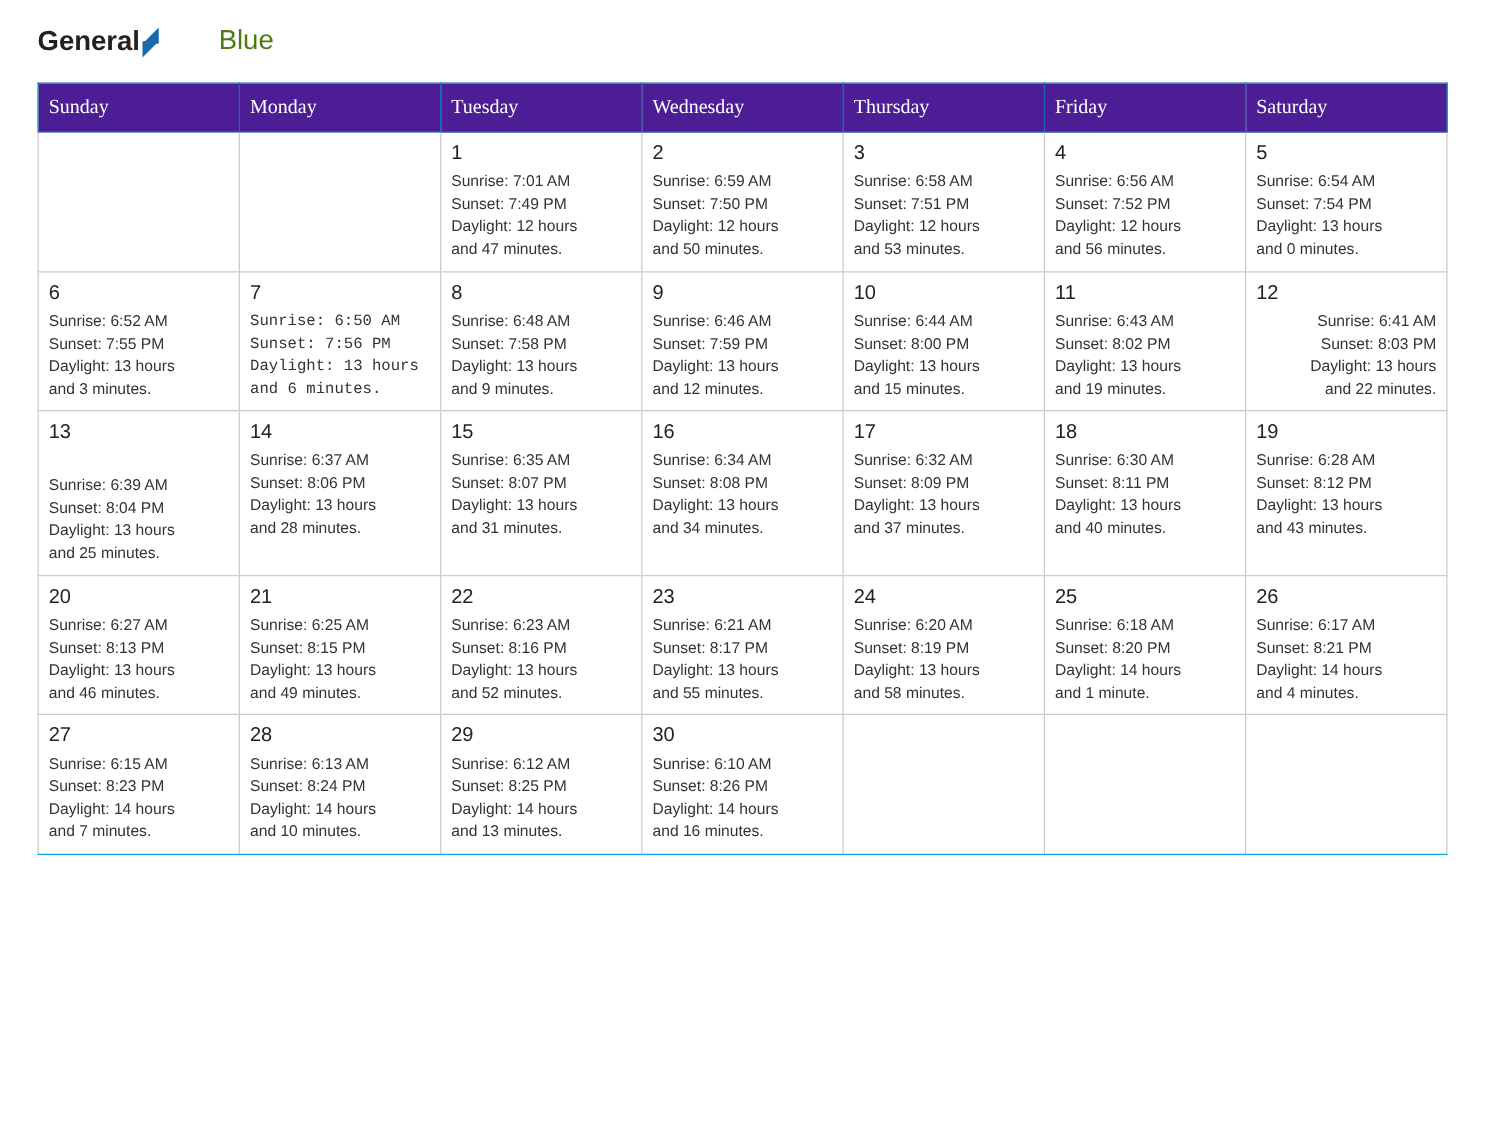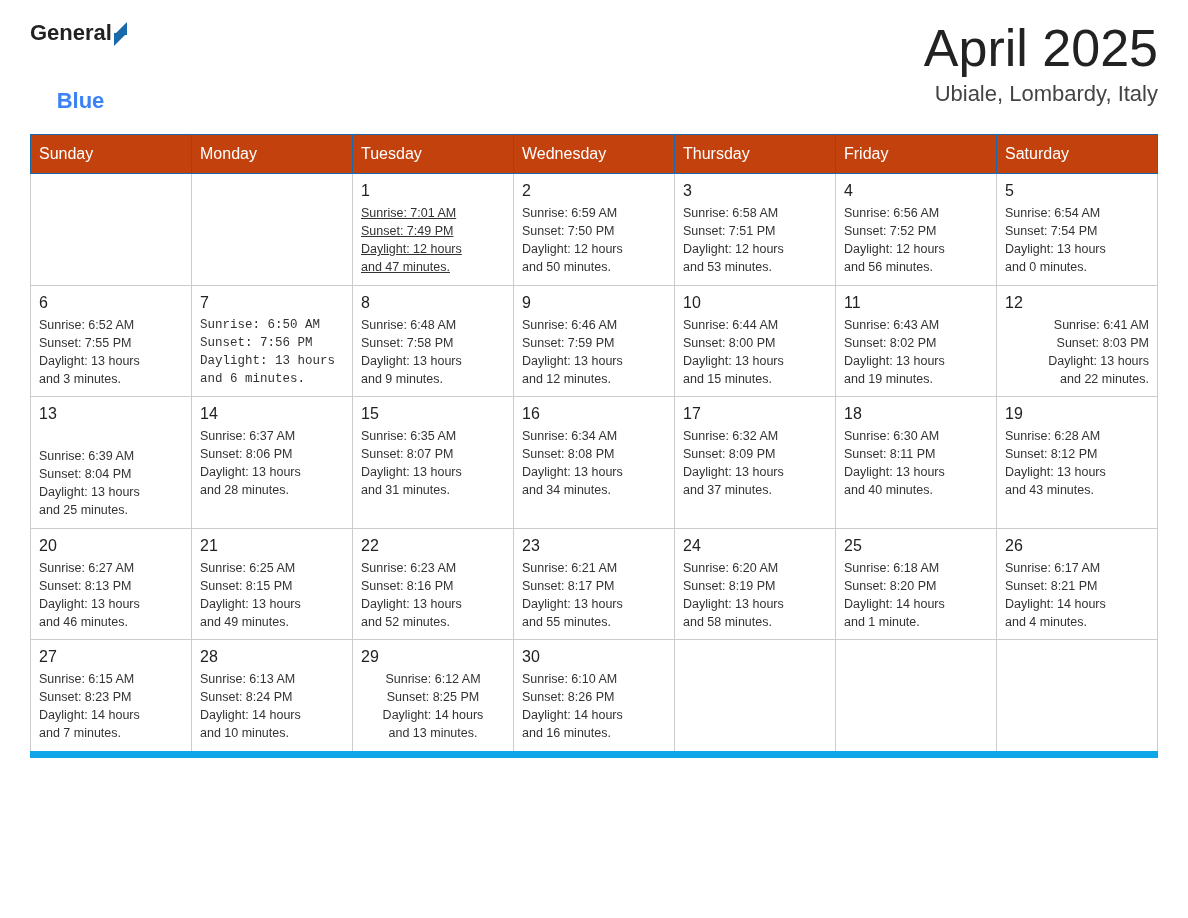--- a/index.html
+++ b/index.html
@@ -22,28 +22,28 @@
       align-items: center;
       gap: 0;
     }
     .logo-text-general {
       font-size: 22px;
       font-weight: bold;
       color: #222;
     }
     .logo-text-blue {
       font-size: 22px;
-      font-weight: bold;
-      color: #3b82f6;
+      font-weight: normal;
+      color: #4d7c0f;
+      margin-left: 44px;
     }
     .logo-icon {
       display: flex;
-      flex-direction: column;
+      flex-direction: row;
       align-items: center;
-      gap: 44px;
     }
     .logo-row {
       display: flex;
       align-items: flex-end;
     }
     .title-block {
       text-align: right;
     }
     .title-month {
       font-size: 52px;
@@ -55,27 +55,28 @@
       font-size: 22px;
       color: #444;
       margin-top: 4px;
     }
     .calendar {
       width: 100%;
       border-collapse: collapse;
       border: 1px solid #aaa;
     }
     .calendar th {
-      background-color: #c2410c;
+      background-color: #4c1d95;
       color: #fff;
       font-size: 16px;
       font-weight: normal;
       padding: 10px 8px;
       text-align: left;
       border: 1px solid #1a6aab;
+      font-family: Liberation Serif, serif;
     }
     .calendar td {
       vertical-align: top;
       padding: 8px 8px;
       border: 1px solid #ccc;
       min-height: 100px;
       width: 14.28%;
       font-size: 13px;
       color: #333;
     }
@@ -87,66 +88,62 @@
     }
     .day-info {
       font-size: 12.5px;
       line-height: 1.45;
       color: #333;
     }
     .empty-cell {
       background: #fff;
     }
     tr:last-child td {
-      border-bottom: 7px solid #0ea5e9;
+      border-bottom: 1px solid #0ea5e9;
     }
   </style>
 </head>
 <body>
 
 <div class="header">
   <div class="logo">
     <div class="logo-icon">
       <div class="logo-row">
         <span class="logo-text-general">General</span>
         <div style="display:flex;flex-direction:column;align-items:flex-start;margin-left:2px;">
           <div style="width:0;height:0;border-left:13px solid transparent;border-bottom:13px solid #1a6aab;margin-bottom:0;margin-left:0;"></div>
           <div style="width:0;height:0;border-right:13px solid transparent;border-top:13px solid #1a6aab;margin-top:-2px;"></div>
         </div>
       </div>
       <div style="margin-left:4px;margin-top:-2px;">
         <span class="logo-text-blue">Blue</span>
       </div>
     </div>
   </div>
-  <div class="title-block">
-    <div class="title-month">April 2025</div>
-    <div class="title-location">Ubiale, Lombardy, Italy</div>
-  </div>
 </div>
 
 <table class="calendar">
   <thead>
     <tr>
     <th>Sunday</th>
         <th>Monday</th>
         <th>Tuesday</th>
         <th>Wednesday</th>
         <th>Thursday</th>
         <th>Friday</th>
         <th>Saturday</th>
       </tr>
   </thead>
   <tbody id="calendar-body">
   <tr>
         <td class="empty-cell"></td>
         <td class="empty-cell"></td>
         <td>
           <div class="day-number">1</div>
-          <div class="day-info" style="white-space: pre-line; text-decoration: underline;">Sunrise: 7:01 AM
+          <div class="day-info" style="white-space: pre-line;">Sunrise: 7:01 AM
 Sunset: 7:49 PM
 Daylight: 12 hours
 and 47 minutes.</div>
         </td>
         <td>
           <div class="day-number">2</div>
           <div class="day-info" style="white-space: pre-line;">Sunrise: 6:59 AM
 Sunset: 7:50 PM
 Daylight: 12 hours
 and 50 minutes.</div>
@@ -336,21 +333,21 @@
         </td>
         <td>
           <div class="day-number">28</div>
           <div class="day-info" style="white-space: pre-line;">Sunrise: 6:13 AM
 Sunset: 8:24 PM
 Daylight: 14 hours
 and 10 minutes.</div>
         </td>
         <td>
           <div class="day-number">29</div>
-          <div class="day-info" style="white-space: pre-line; text-align: center;">Sunrise: 6:12 AM
+          <div class="day-info" style="white-space: pre-line;">Sunrise: 6:12 AM
 Sunset: 8:25 PM
 Daylight: 14 hours
 and 13 minutes.</div>
         </td>
         <td>
           <div class="day-number">30</div>
           <div class="day-info" style="white-space: pre-line;">Sunrise: 6:10 AM
 Sunset: 8:26 PM
 Daylight: 14 hours
 and 16 minutes.</div>

